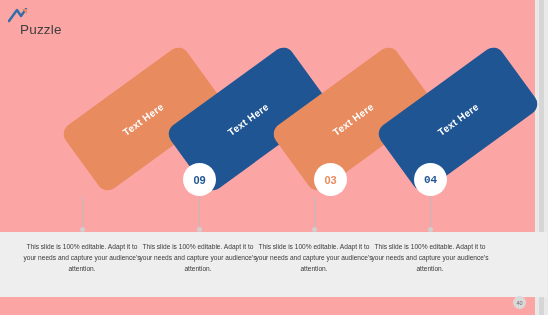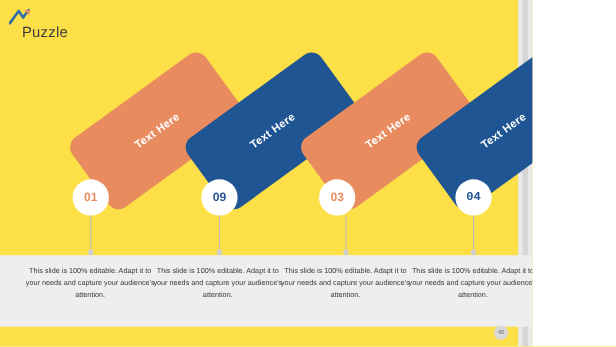--- a/index.html
+++ b/index.html
@@ -8,23 +8,23 @@
   }
   body {
     width: 560px;
     height: 315px;
     background: #ffffff;
     font-family: "Liberation Sans", sans-serif;
     overflow: hidden;
   }
   .slide {
     position: relative;
-    width: 484px;
-    height: 315px;
-    background: #fde047;
+    width: 548px;
+    height: 315px;
+    background: #fca5a5;
     overflow: hidden;
   }
   
   .logo-mark {
     position: absolute;
     left: 8px;
     top: 8px;
     width: 22px;
     height: 16px;
   }
@@ -191,27 +191,24 @@
 
       <div class="piece" style="left:278px; top:34px; background:#e88b5f; transform: rotate(-36deg);">
         <div class="piece-label">Text Here</div>
       </div>
       <div class="knob" style="left:360px; top:76px; background:#e88b5f;"></div>
 
       <div class="piece" style="left:383px; top:34px; background:#1f5593; transform: rotate(-36deg);">
         <div class="piece-label">Text Here</div>
       </div>
 
-      <div class="badge" style="left:66px; top:117px; color:#e88b5f;">
-        <span>01</span>
-      </div>
       <div class="badge" style="left:183px; top:117px; color:#1f5593;">
         <span>09</span>
       </div>
-      <div class="badge" style="left:290px; top:117px; color:#e88b5f;">
+      <div class="badge" style="left:314px; top:117px; color:#e88b5f;">
         <span>03</span>
       </div>
       <div class="badge" style="left:414px; top:117px; color:#1f5593;font-family:Liberation Mono, monospace;">
         <span>04</span>
       </div>
 
       <div class="connector" style="left:82px; top:150px; height:32px;"></div>
       <div class="connector-dot" style="left:80px; top:181px;"></div>
 
       <div class="connector" style="left:199px; top:150px; height:32px;"></div>

